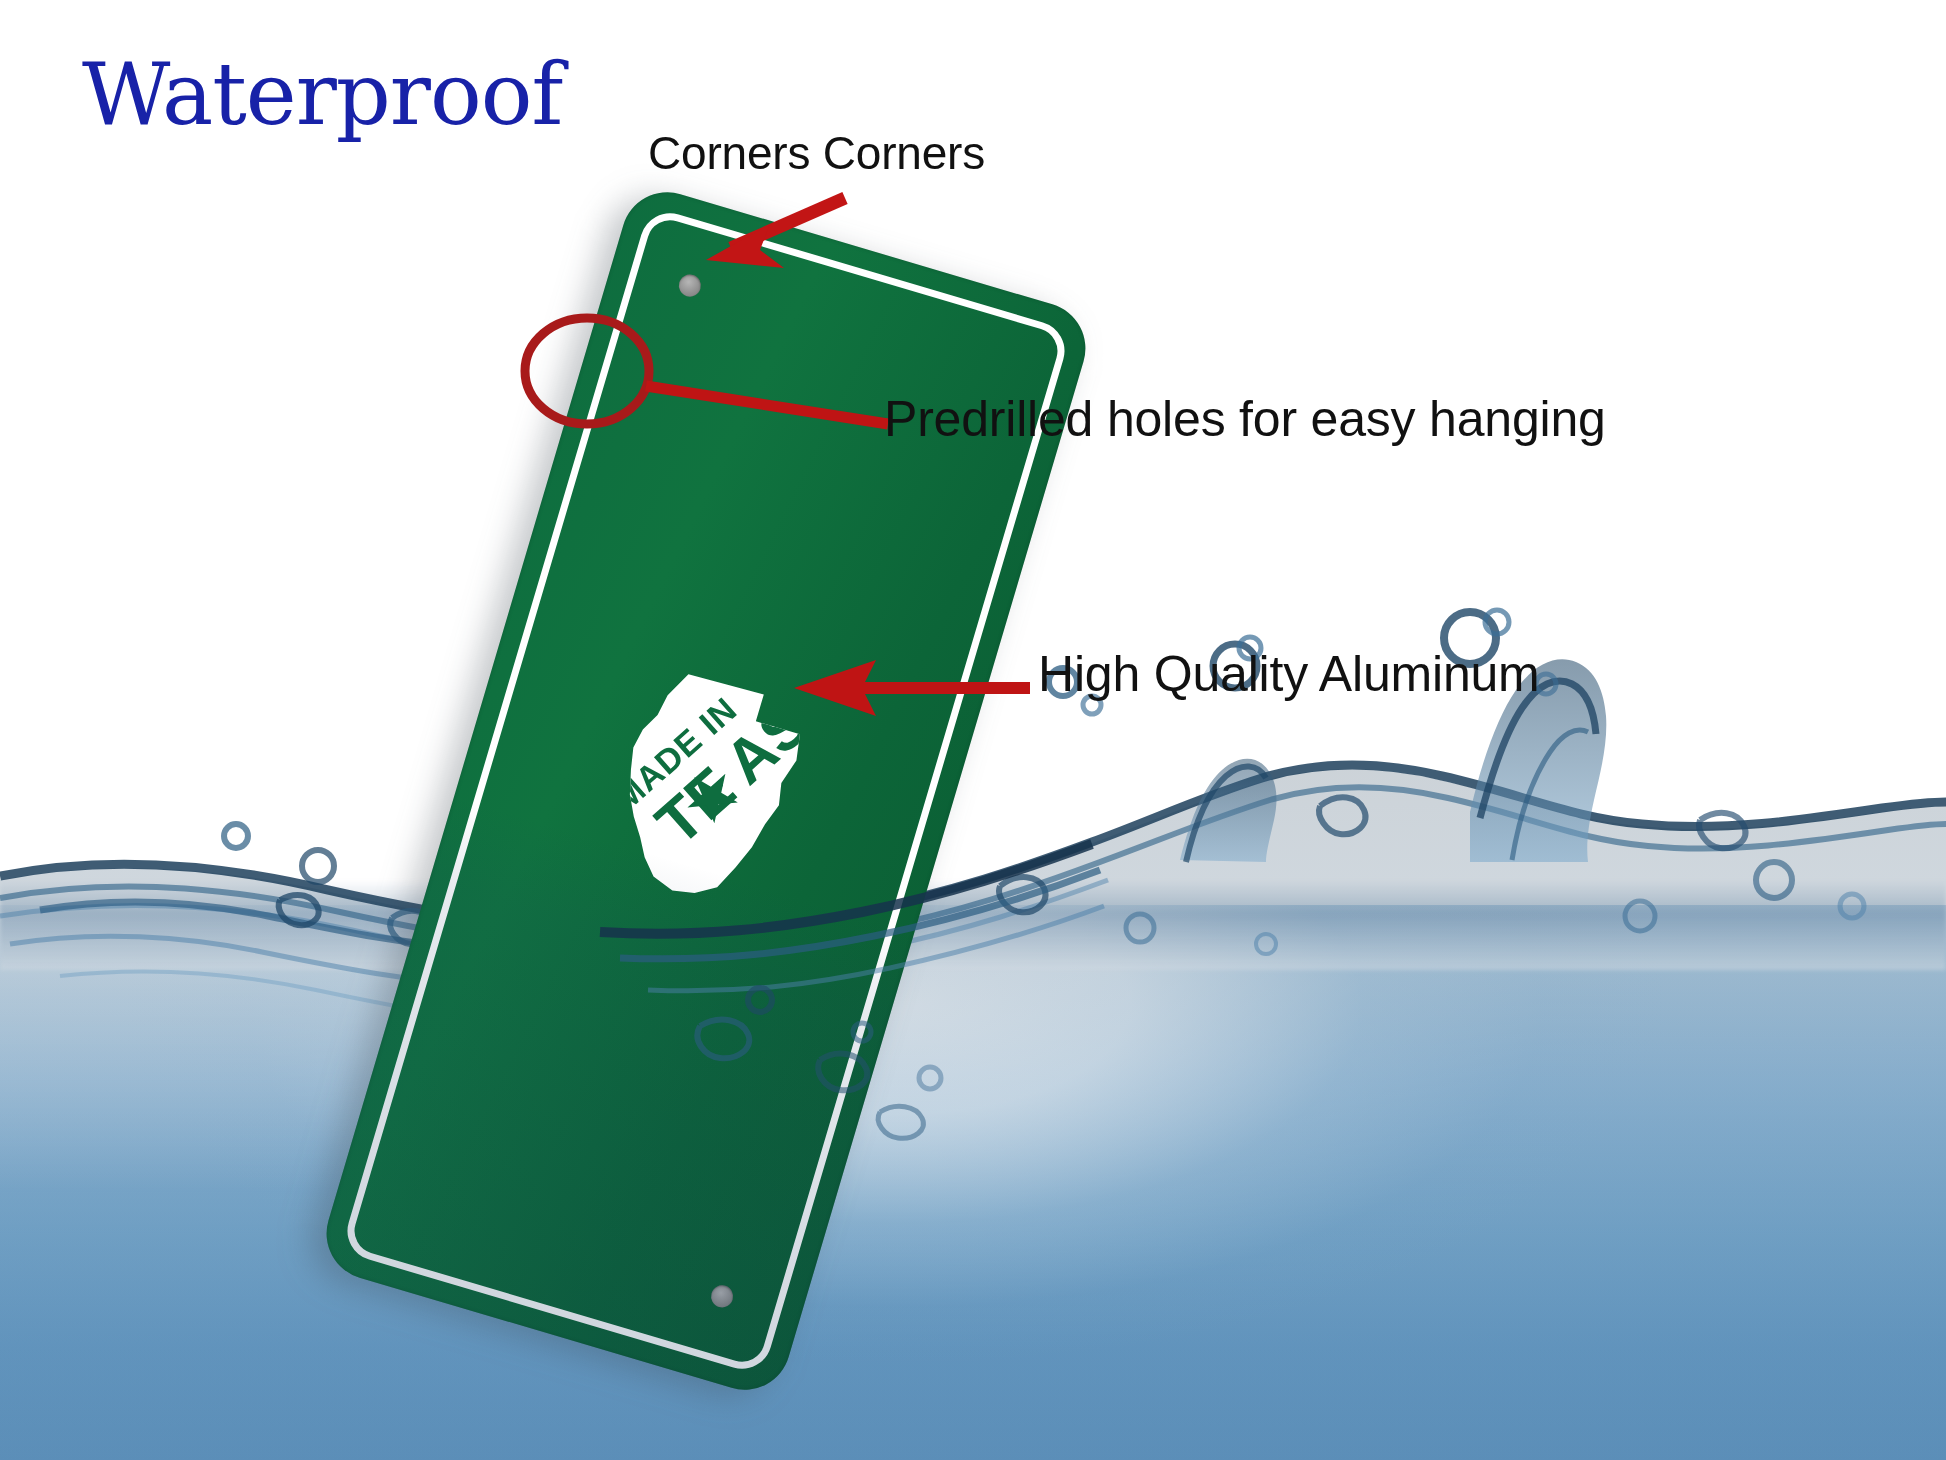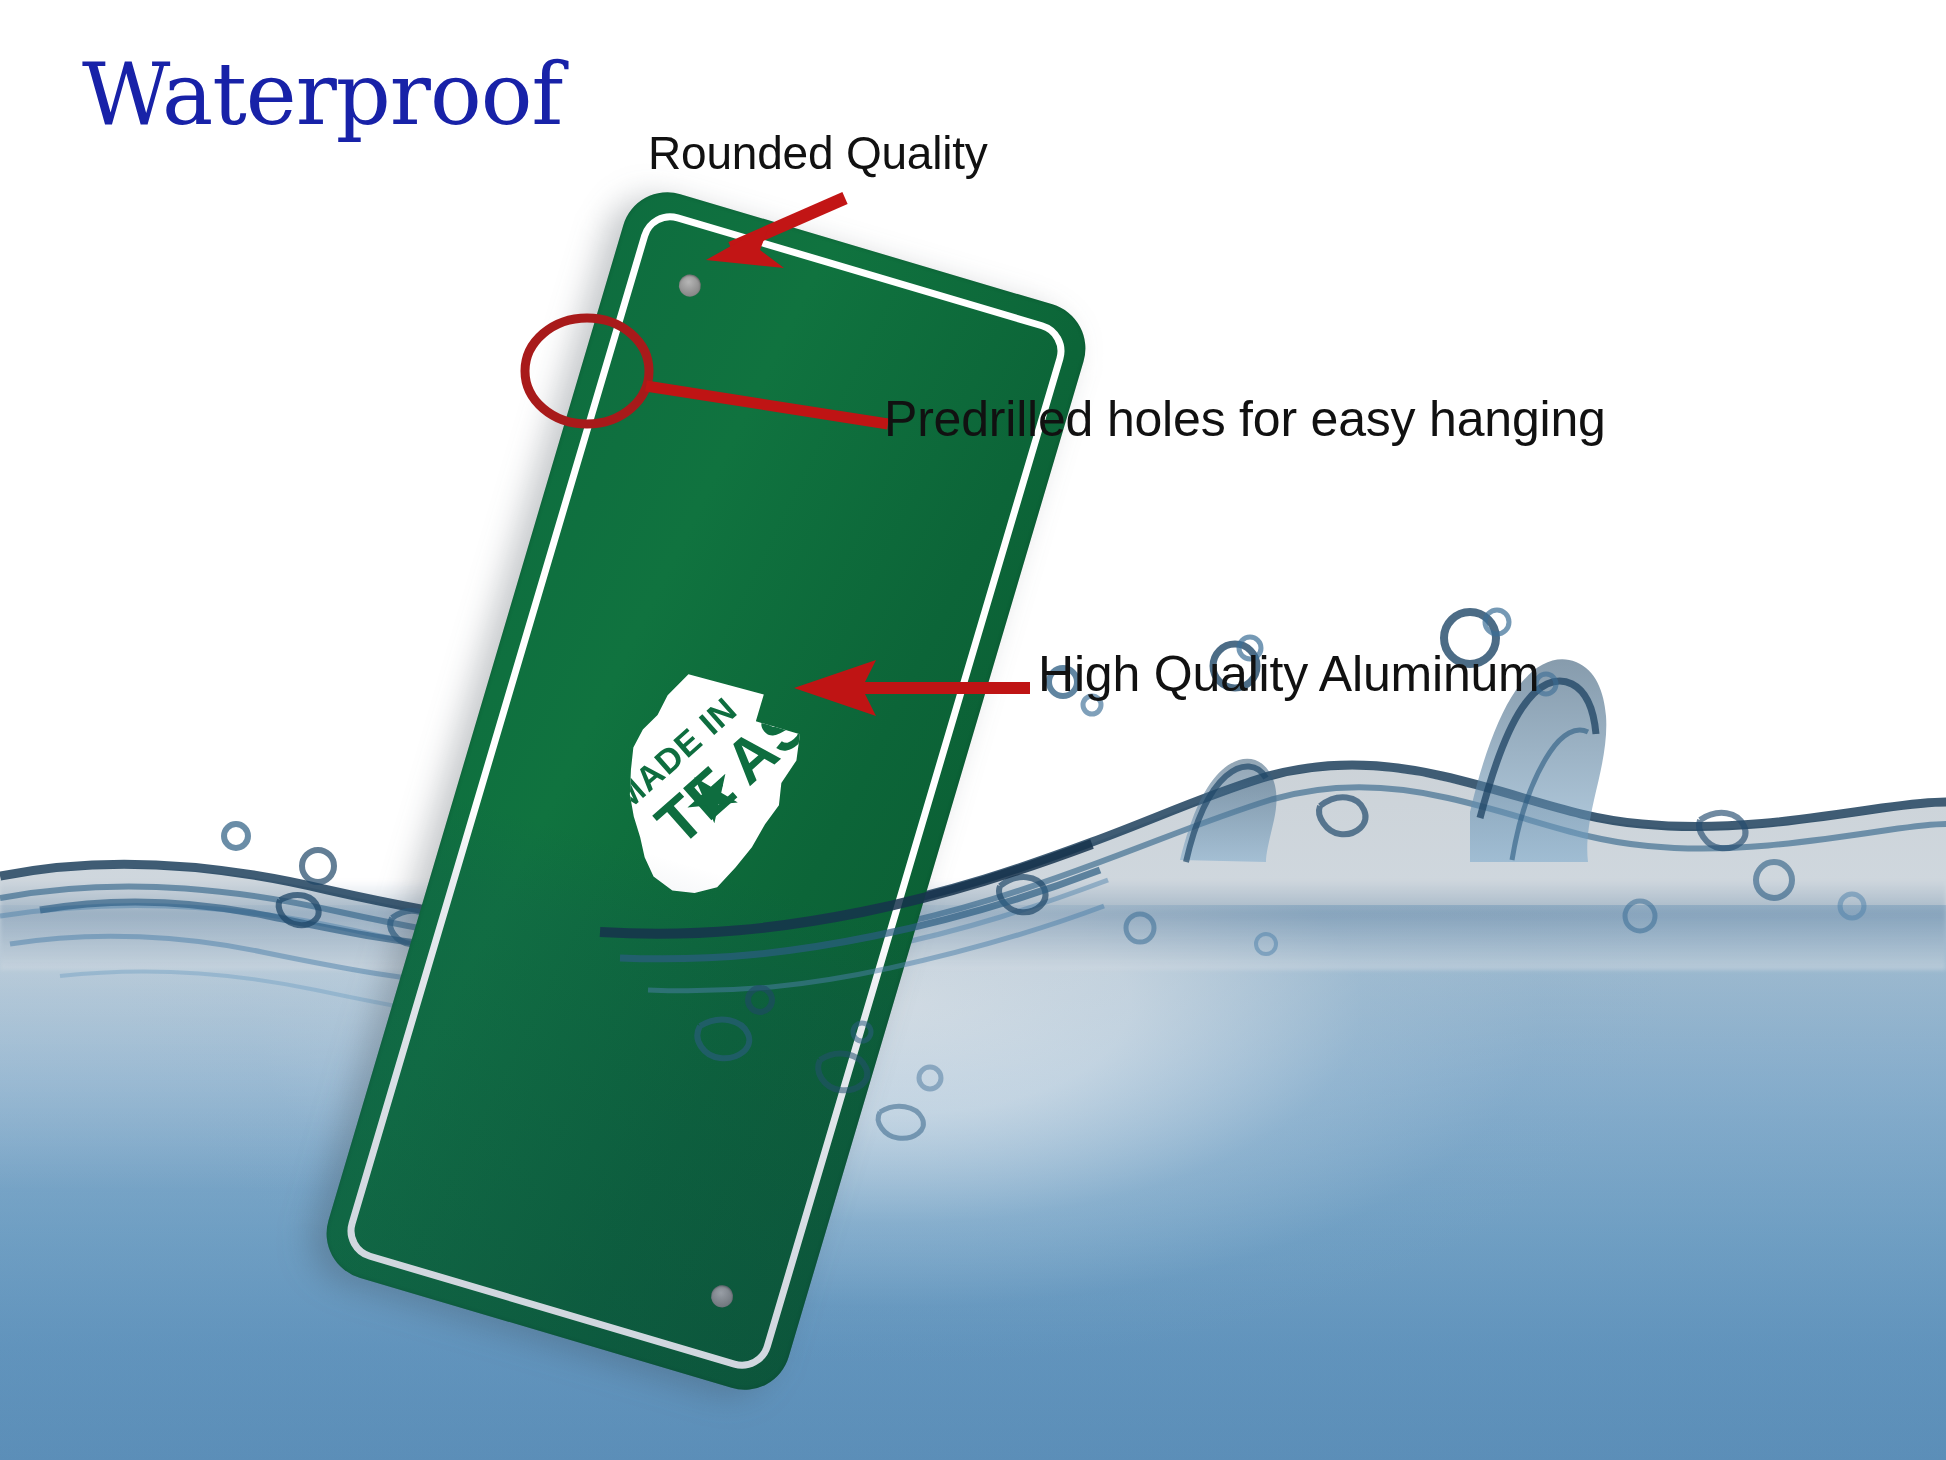--- a/index.html
+++ b/index.html
@@ -252,17 +252,17 @@
     </g>
 
     <g>
       <path d="M1030,688 L826,688" stroke="#bf1414" stroke-width="12" stroke-linecap="butt"></path>
       <path d="M794,688 L876,660 L862,688 L876,716 Z" fill="#bf1414"></path>
     </g>
   </svg>
 
   <div class="title">Waterproof</div>
 
-  <div class="ann ann-rounded">Rounded Quality</div>
+  <div class="ann ann-rounded">Corners Corners</div>
   <div class="ann ann-alum">High Quality Aluminum</div>
   <div class="ann ann-holes">Predrilled holes for easy hanging</div>
 
 </div>
 
 </body></html>

